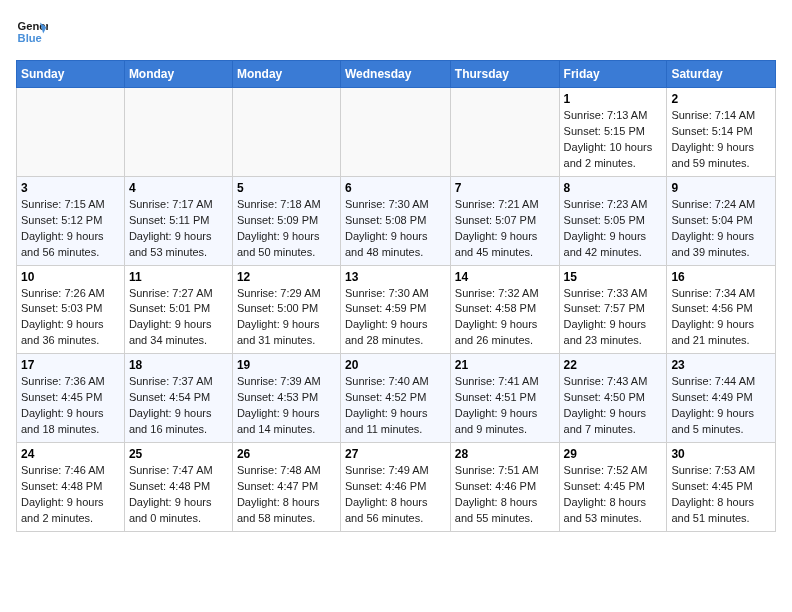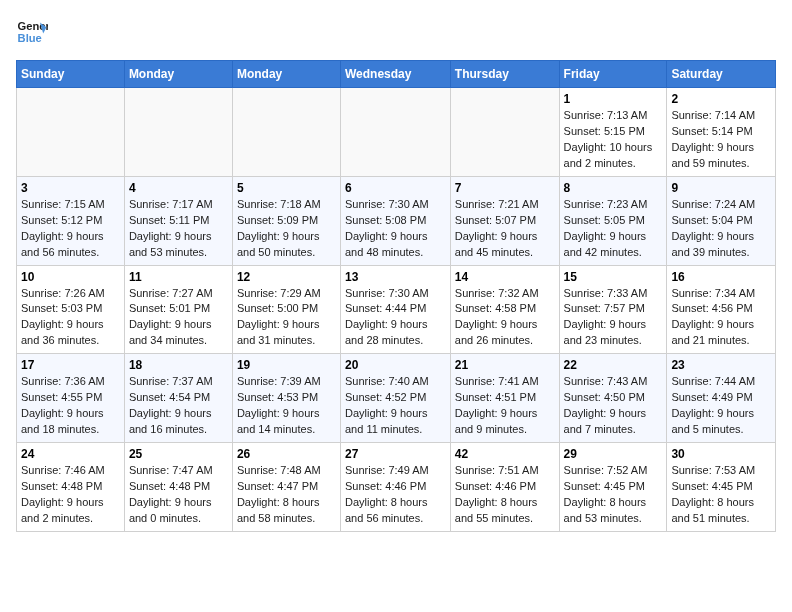--- a/index.html
+++ b/index.html
@@ -185,21 +185,21 @@
         </td>
         <td>
           <div class="day-number">12</div>
           <div class="day-info">Sunrise: 7:29 AM
 Sunset: 5:00 PM
 Daylight: 9 hours and 31 minutes.</div>
         </td>
         <td>
           <div class="day-number">13</div>
           <div class="day-info">Sunrise: 7:30 AM
-Sunset: 4:44 PM
+Sunset: 4:59 PM
 Daylight: 9 hours and 28 minutes.</div>
         </td>
         <td>
           <div class="day-number">14</div>
           <div class="day-info">Sunrise: 7:32 AM
 Sunset: 4:58 PM
 Daylight: 9 hours and 26 minutes.</div>
         </td>
         <td>
           <div class="day-number">15</div>
@@ -211,21 +211,21 @@
           <div class="day-number">16</div>
           <div class="day-info">Sunrise: 7:34 AM
 Sunset: 4:56 PM
 Daylight: 9 hours and 21 minutes.</div>
         </td>
       </tr>
       <tr>
         <td>
           <div class="day-number">17</div>
           <div class="day-info">Sunrise: 7:36 AM
-Sunset: 4:55 PM
+Sunset: 4:45 PM
 Daylight: 9 hours and 18 minutes.</div>
         </td>
         <td>
           <div class="day-number">18</div>
           <div class="day-info">Sunrise: 7:37 AM
 Sunset: 4:54 PM
 Daylight: 9 hours and 16 minutes.</div>
         </td>
         <td>
           <div class="day-number">19</div>
@@ -277,21 +277,21 @@
 Sunset: 4:47 PM
 Daylight: 8 hours and 58 minutes.</div>
         </td>
         <td>
           <div class="day-number">27</div>
           <div class="day-info">Sunrise: 7:49 AM
 Sunset: 4:46 PM
 Daylight: 8 hours and 56 minutes.</div>
         </td>
         <td>
-          <div class="day-number">42</div>
+          <div class="day-number">28</div>
           <div class="day-info">Sunrise: 7:51 AM
 Sunset: 4:46 PM
 Daylight: 8 hours and 55 minutes.</div>
         </td>
         <td>
           <div class="day-number">29</div>
           <div class="day-info">Sunrise: 7:52 AM
 Sunset: 4:45 PM
 Daylight: 8 hours and 53 minutes.</div>
         </td>

